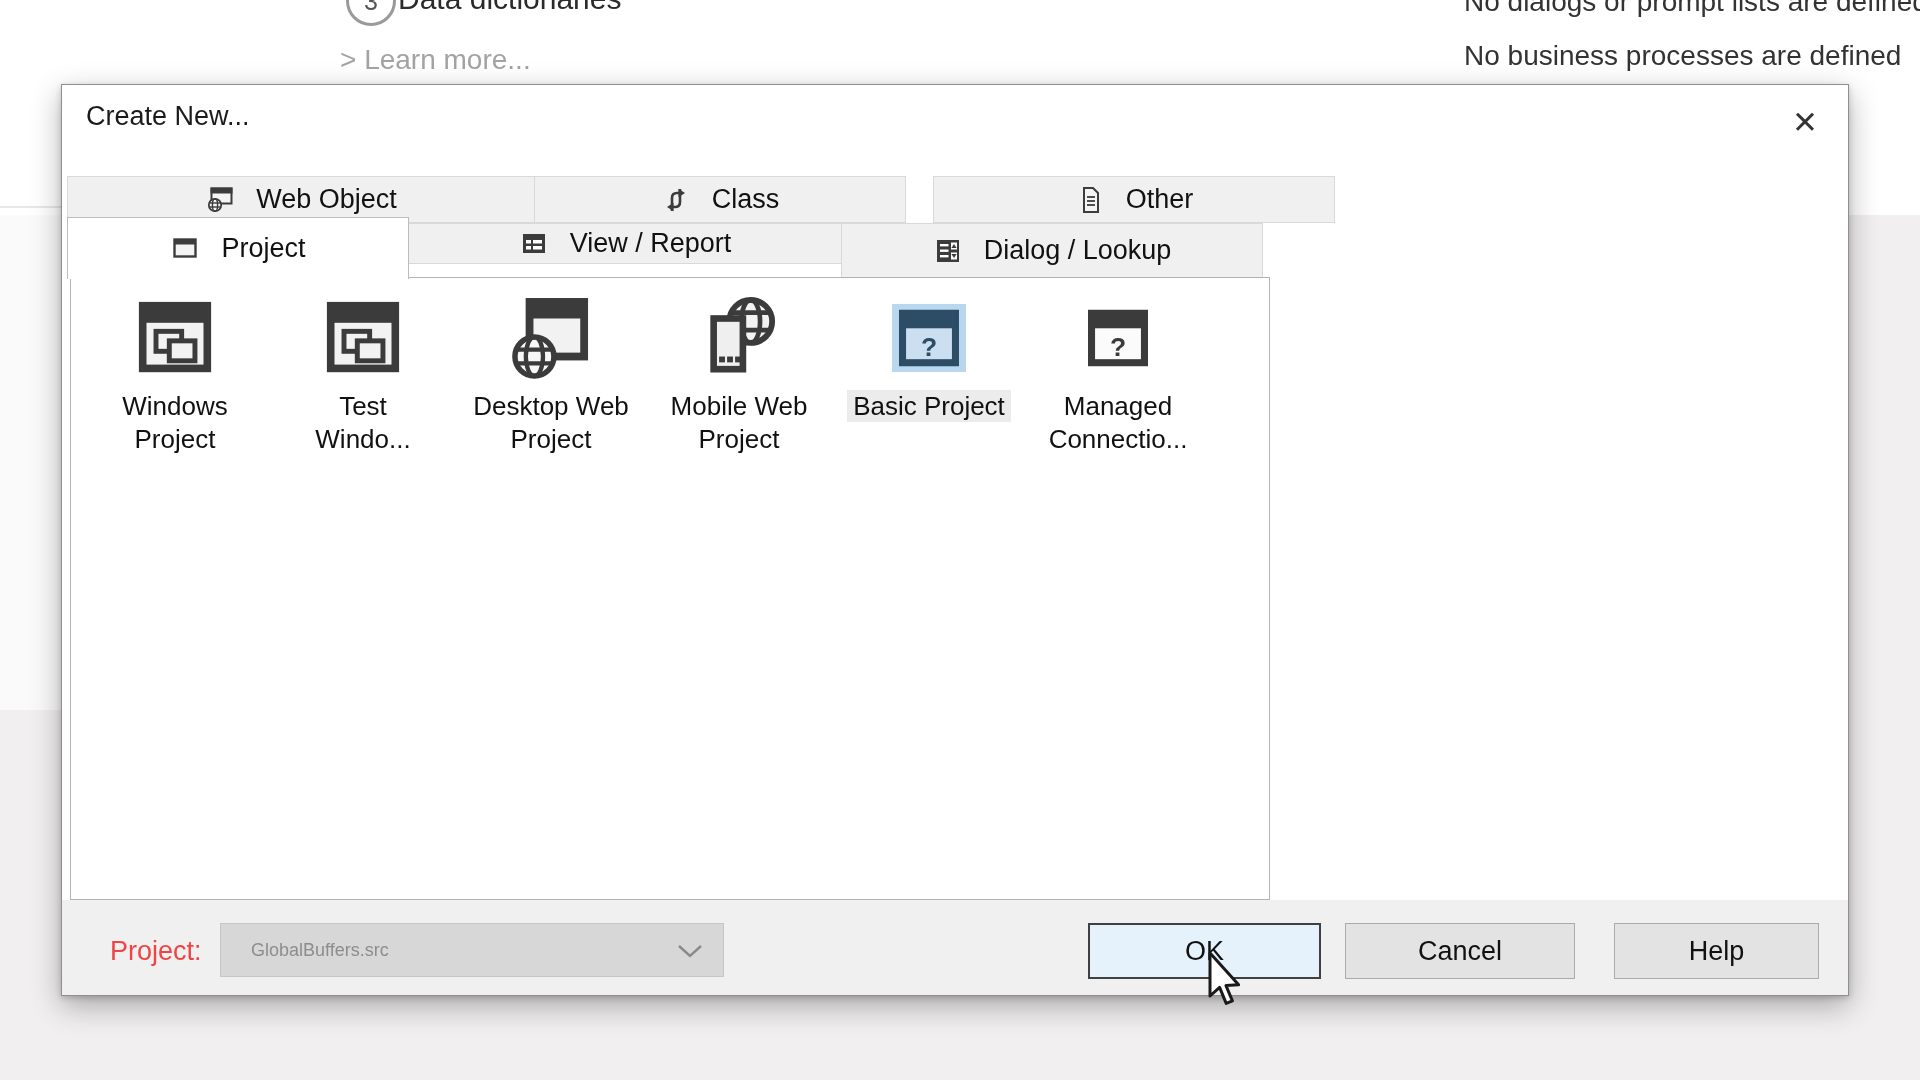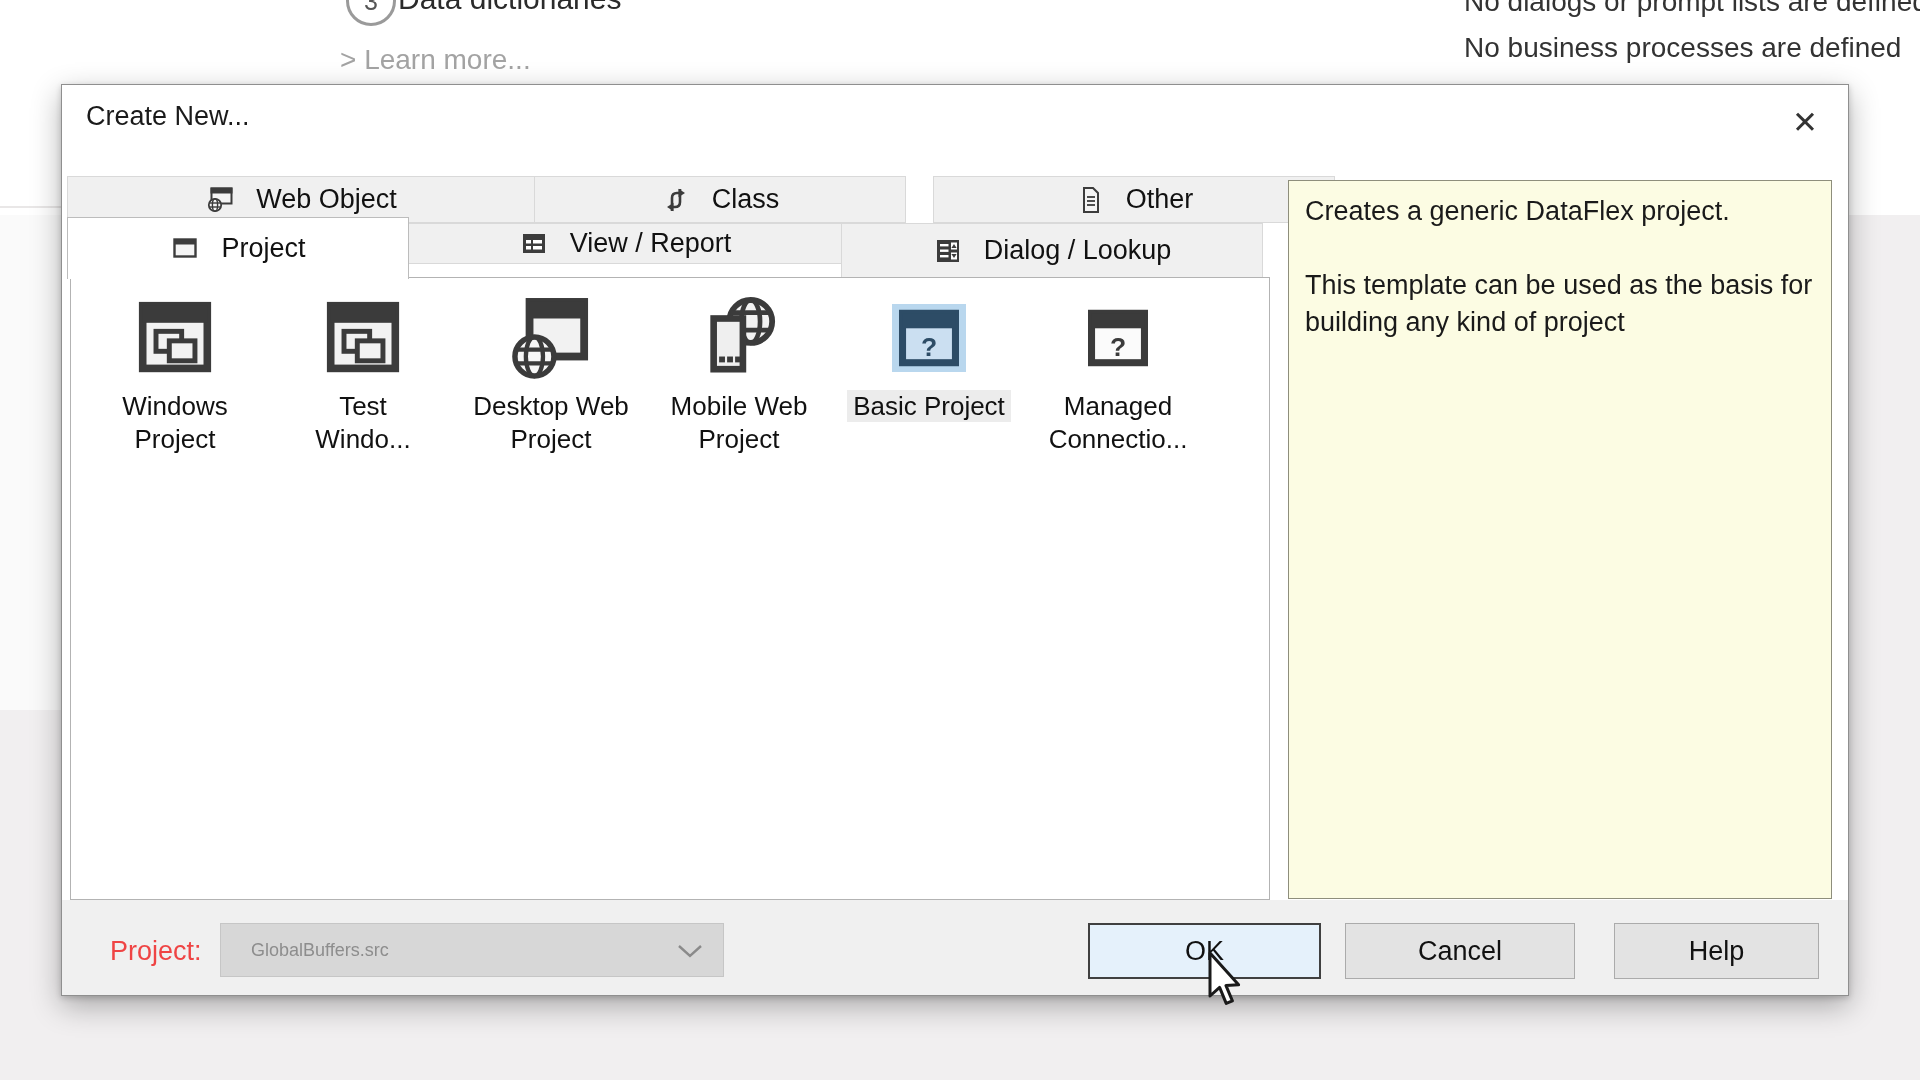--- a/index.html
+++ b/index.html
@@ -14,21 +14,21 @@
   .bg-top{left:0;top:0;width:1920px;height:215px;background:#ffffff;}
   .bg-line{left:0;top:206px;width:61px;height:2px;background:#e9e7e7;}
   .bg-left{left:0;top:215px;width:61px;height:495px;background:#fafafa;}
   .bg-badge{
     left:346px;top:-24px;width:44px;height:44px;border:3px solid #9a9a9a;border-radius:50%;
     display:flex;align-items:center;justify-content:center;font-size:25px;color:#555;background:#fff;
   }
   .bg-dd{left:398px;top:-18px;font-size:30px;color:#2b2b2b;white-space:nowrap;}
   .bg-learn{left:340px;top:44px;font-size:28px;color:#a3a3a3;white-space:nowrap;}
   .bg-r1{left:1464px;top:-14px;font-size:28px;color:#333;white-space:nowrap;}
-  .bg-r2{left:1464px;top:32px;font-size:28px;color:#333;white-space:nowrap;}
+  .bg-r2{left:1464px;top:40px;font-size:28px;color:#333;white-space:nowrap;}
 
   
   .dialog{
     left:61px;top:84px;width:1786px;height:910px;background:#fff;
     border:1px solid #8f8f8f;
     box-shadow:0 10px 28px rgba(0,0,0,.30),0 2px 6px rgba(0,0,0,.18);
   }
   .dlg-title{left:24px;top:16px;font-size:27px;color:#1a1a1a;}
   .dlg-close{
     left:1712px;top:12px;width:62px;height:50px;display:flex;align-items:center;justify-content:center;
@@ -261,24 +261,20 @@
         </svg>
       </div>
       <div class="item-label">
           <div>Managed</div>
           <div>Connectio...</div>
         </div>
     </div>
 
   </div>
 
-  <div class="abs desc">
-    <p>Creates a generic DataFlex project.</p>
-    <p>This template can be used as the basis for building any kind of project</p>
-  </div>
 
   <div class="abs footer"></div>
   <div class="abs f-label">Project:</div>
   <div class="abs f-select">
     <span class="f-select-value">GlobalBuffers.src</span>
     <svg class="f-select-chev" width="26" height="16" viewBox="0 0 26 16">
       <path d="M2 3 L13 13 L24 3" fill="none" stroke="#8a8a8a" stroke-width="2.4"></path>
     </svg>
   </div>
   <div class="abs btn b-ok">OK</div>

